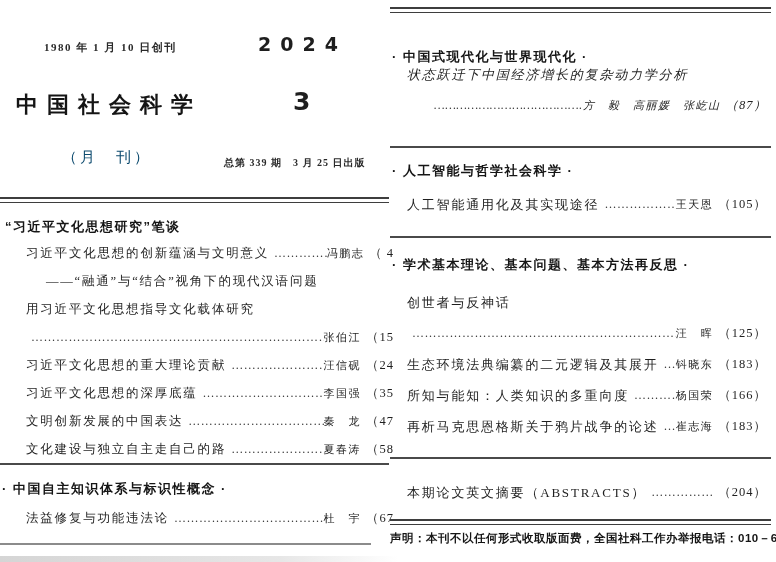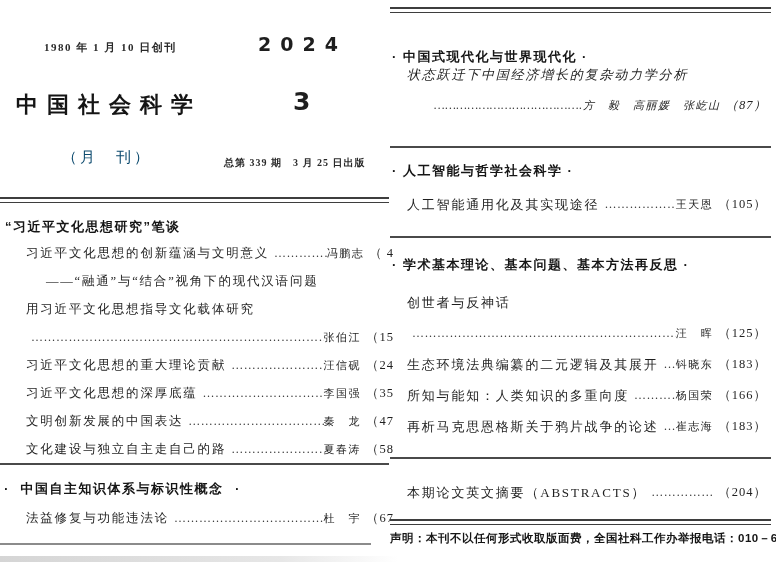--- a/index.html
+++ b/index.html
@@ -43,21 +43,21 @@
   .t{letter-spacing:1.8px;font-size:12.5px;color:#1f1f1f;}
   .rrow .t{font-size:13px;}
   .ind2{padding-left:20px;}
   .leader{flex:1 1 auto;min-width:0;overflow:hidden;white-space:nowrap;font-size:12px;color:#3a3a3a;padding:0 5px;letter-spacing:0.5px;}
   .lead-ind{margin-left:22px;}
   .a{white-space:nowrap;letter-spacing:1.5px;font-size:11px;color:#1f1f1f;}
   .p{white-space:nowrap;margin-left:5px;font-size:12.5px;letter-spacing:1px;color:#1f1f1f;}
 
   .lhead1{position:absolute;left:5px;top:215px;right:0;}
   .lrows1{position:absolute;left:0;top:239px;right:0;}
-  .lhead2{position:absolute;left:2px;top:477px;right:0;font-family:Liberation Mono, monospace;}
+  .lhead2{position:absolute;left:2px;top:477px;right:0;}
   .lrows2{position:absolute;left:0;top:504px;right:0;}
 
   .rhead1{position:absolute;left:3px;top:31px;right:0;margin-top:14px;}
   .rrows1{position:absolute;left:0;top:59px;right:0;font-style:italic;}
   .rhead2{position:absolute;left:3px;top:159px;right:0;}
   .rrows2{position:absolute;left:0;top:189px;right:0;}
   .rhead3{position:absolute;left:3px;top:253px;right:0;}
   .rrows3{position:absolute;left:0;top:287px;right:0;}
   .rabs{position:absolute;left:0;top:477px;right:0;}
 

